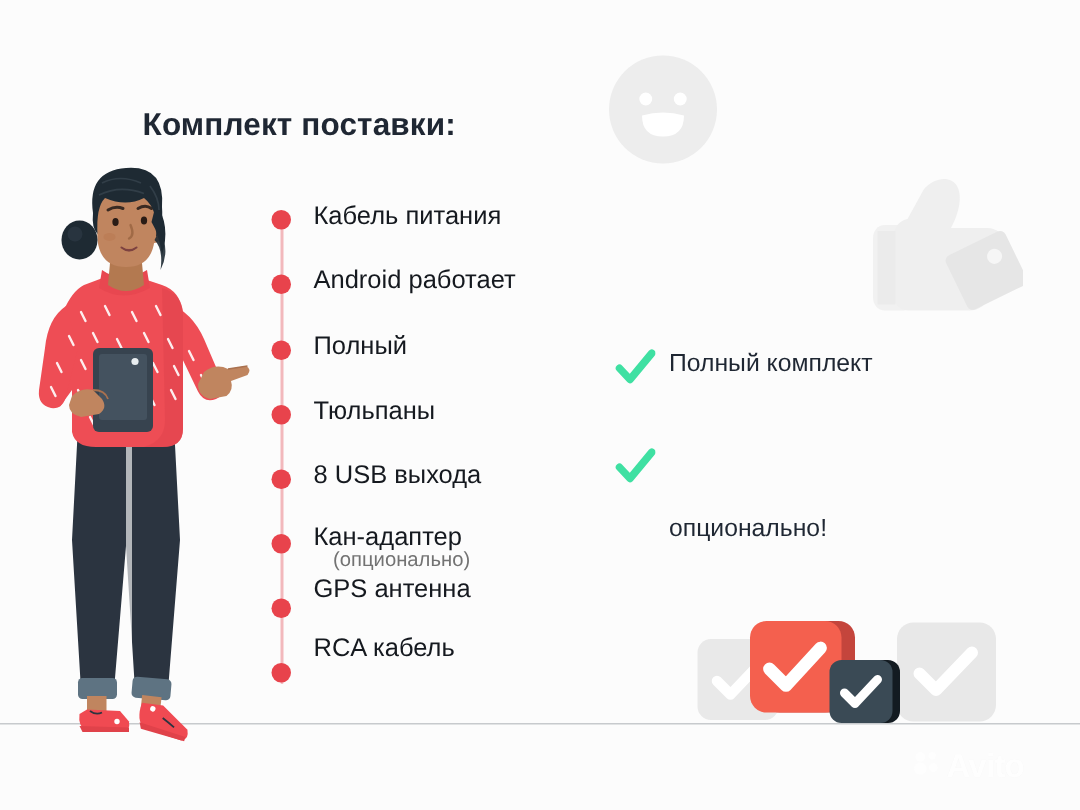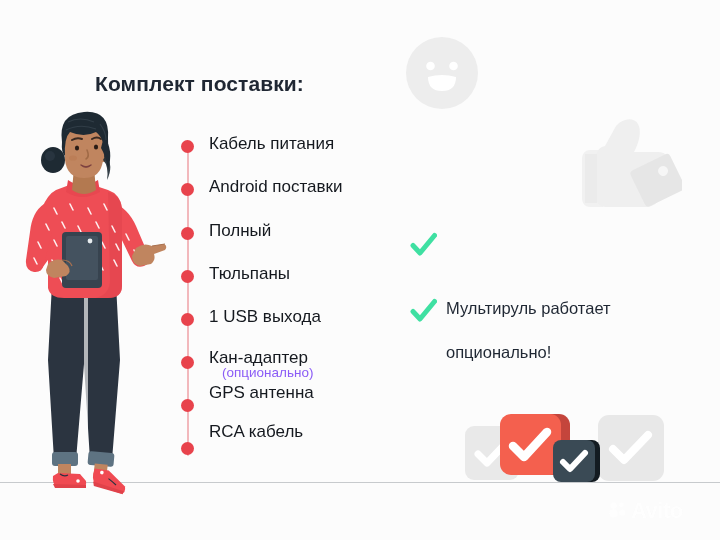--- a/index.html
+++ b/index.html
@@ -4,21 +4,21 @@
 <style>
   * { margin:0; padding:0; box-sizing:border-box; }
   html,body { width:720px; height:540px; }
   body {
     background:#FCFCFC;
     font-family:"Liberation Sans", sans-serif;
     position:relative;
     overflow:hidden;
     -webkit-font-smoothing:antialiased;
   }
-  .stage { position:absolute; inset:0; }
+  .stage { position:absolute; inset:0;text-align:right; }
 
   
   .smiley { position:absolute; left:405px; top:36px; width:74px; height:74px; }
   .thumb  { position:absolute; left:570px; top:110px; width:112px; height:110px; }
 
   
   .ground {
     position:absolute; left:0; top:482px; width:720px; height:1px;
     background:#9aa0a6; opacity:.55;
   }
@@ -41,21 +41,21 @@
     position:absolute; left:3px; width:13px; height:13px;
     border-radius:50%; background:#E8434C; z-index:2;
   }
   .itxt {
     position:absolute; left:31px;
     font-size:17px; color:#15191F; white-space:nowrap;
     font-weight:400;
   }
   .isub {
     position:absolute; left:44px;
-    font-size:13.5px; color:#8b5cf6; white-space:nowrap;
+    font-size:13.5px; color:#737373; white-space:nowrap;
   }
 
   
   .benefit { position:absolute; }
   .bcheck { position:absolute; left:0; top:0; width:27px; height:27px; }
   .btxt {
     position:absolute; left:36px; top:-1px;
     font-size:16.5px; line-height:22px; color:#1F2733; white-space:nowrap;
   }
 
@@ -122,36 +122,36 @@
   <div class="list">
     <div class="spine"></div>
 
     <div class="item">
       <span class="dot" style="top:8px"></span>
       <span class="itxt" style="top:2px">Кабель питания</span>
     </div>
 
     <div class="item">
       <span class="dot" style="top:51px"></span>
-      <span class="itxt" style="top:45px">Android поставки</span>
+      <span class="itxt" style="top:45px">Android работает</span>
     </div>
 
     <div class="item">
       <span class="dot" style="top:95px"></span>
       <span class="itxt" style="top:89px">Полный</span>
     </div>
 
     <div class="item">
       <span class="dot" style="top:138px"></span>
       <span class="itxt" style="top:132px">Тюльпаны</span>
     </div>
 
     <div class="item">
       <span class="dot" style="top:181px"></span>
-      <span class="itxt" style="top:175px">1 USB выхода</span>
+      <span class="itxt" style="top:175px">8 USB выхода</span>
     </div>
 
     <div class="item">
       <span class="dot" style="top:224px"></span>
       <span class="itxt" style="top:216px">Кан-адаптер</span>
       <span class="isub" style="top:233px">(опционально)</span>
     </div>
 
     <div class="item">
       <span class="dot" style="top:267px"></span>
@@ -164,32 +164,32 @@
     </div>
   </div>
 
   <div class="benefit" style="left:410px; top:232px;">
     <span class="bcheck">
       <svg viewBox="0 0 27 27" width="27" height="27" aria-hidden="true">
         <path d="M3 13.5 L10 21 L24.5 3.5" stroke="#3FE0A2" stroke-width="5" fill="none" stroke-linecap="round" stroke-linejoin="round"></path>
       </svg>
     </span>
     <span class="btxt">
-      <br>
+      <span>Полный комплект</span><br>
     </span>
   </div>
 
   <div class="benefit" style="left:410px; top:298px;">
     <span class="bcheck">
       <svg viewBox="0 0 27 27" width="27" height="27" aria-hidden="true">
         <path d="M3 13.5 L10 21 L24.5 3.5" stroke="#3FE0A2" stroke-width="5" fill="none" stroke-linecap="round" stroke-linejoin="round"></path>
       </svg>
     </span>
     <span class="btxt">
-      <span>Мультируль работает</span><br>
+      <br>
       <br>
       <span>опционально!</span>
     </span>
   </div>
 
   <div class="cards">
     <div class="card c-gray-l">
       <svg viewBox="0 0 54 54" width="54" height="54" aria-hidden="true">
         <path d="M13 28 L22 37 L41 17" stroke="#FFFFFF" stroke-width="7" fill="none" stroke-linecap="round" stroke-linejoin="round"></path>
       </svg>

